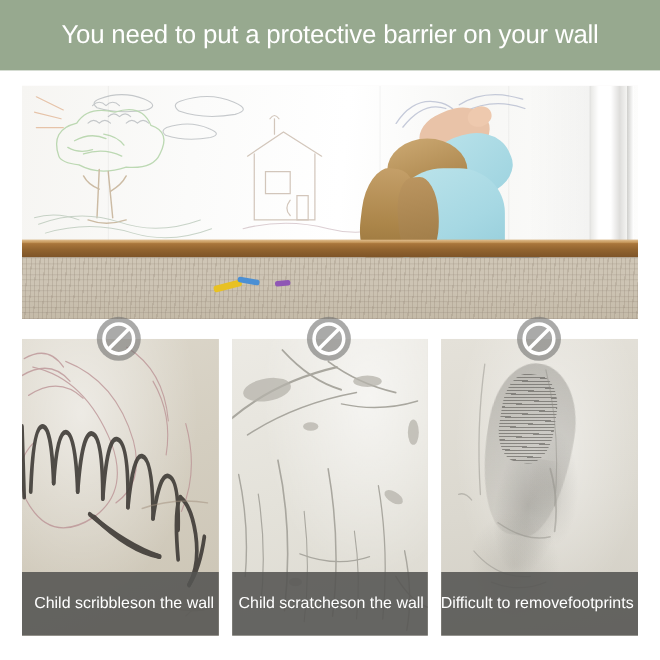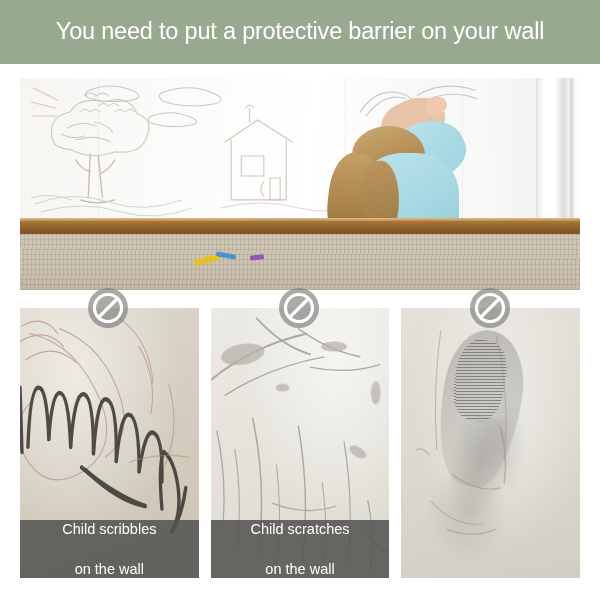--- a/index.html
+++ b/index.html
@@ -239,23 +239,23 @@
   }
 
   
   .caption {
     position: absolute;
     left: 0; bottom: 0;
     width: 100%; height: 58px;
     background: rgba(84,84,82,0.88);
     color: #ffffff;
     display: flex;
-    flex-direction: column;
+    flex-direction: row;
     align-items: center;
-    justify-content: space-between;
+    justify-content: flex-end;
     text-align: center;
     line-height: 1.25;
     font-size: 14.5px;
     font-weight: 400;
     padding: 0 4px;
   }
   .caption span { display: block; white-space: nowrap; }
 
   
   .no-icon {
@@ -477,20 +477,24 @@
             <path d="M40 18 q-8 44 -4 92" stroke-width="1.2"></path>
             <path d="M96 22 q14 44 8 96" stroke-width="1"></path>
             <path d="M52 130 q26 14 48 10" stroke-width="1"></path>
             <path d="M30 150 q22 20 52 18" stroke-width="0.9"></path>
             <path d="M46 172 q26 8 50 0" stroke-width="0.9"></path>
             <path d="M100 92 q8 22 4 44" stroke-width="1.6"></path>
             <path d="M16 110 q6 -2 12 4" stroke-width="1"></path>
           </g>
         </svg>
       </div>
+      <div class="caption">
+        <span>Difficult to remove</span>
+        <span>footprints</span>
+      </div>
     </div>
   </div>
 
   <div class="no-icon" style="left:87px;">
     <svg viewBox="0 0 42 42">
       <circle cx="21" cy="21" r="20" fill="rgba(118,118,116,0.62)"></circle>
       <circle cx="21" cy="21" r="13.5" fill="none" stroke="#ffffff" stroke-width="3.2"></circle>
       <line x1="12" y1="30" x2="30" y2="12" stroke="#ffffff" stroke-width="3.2" stroke-linecap="butt"></line>
     </svg>
   </div>

